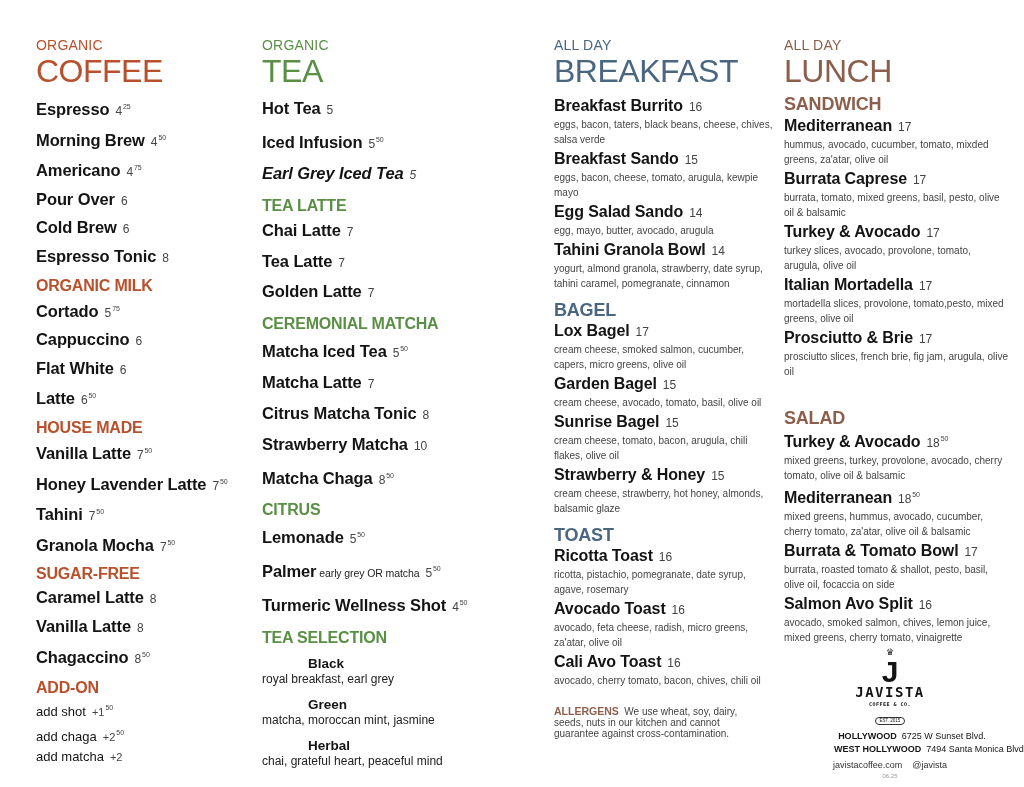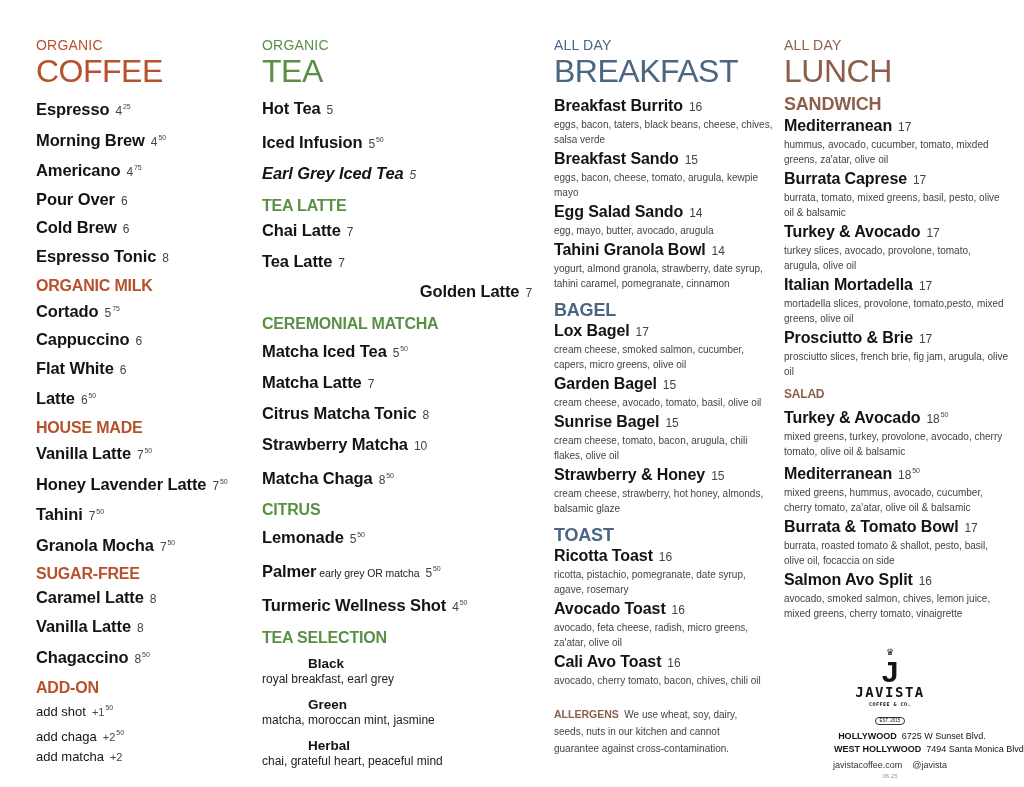--- a/index.html
+++ b/index.html
@@ -18,21 +18,21 @@
   .food { margin-bottom: 1px; }
   .fname { font-size: 16px; font-weight: bold; line-height: 19px; white-space: nowrap; letter-spacing: -0.1px; }
   .fname .price { font-size: 12px; }
   .fdesc { font-size: 10px; line-height: 15px; color: #444; margin-bottom: 2px; }
   .c-coffee { color: #b8502c; }
   .c-tea { color: #5a8f45; }
   .c-bfast { color: #4a6680; }
   .c-lunch { color: #8c5f4c; }
   .sel-name { font-size: 13.5px; font-weight: bold; line-height: 16px; padding-left: 46px; }
   .sel-desc { font-size: 12px; line-height: 15px; color: #222; margin-bottom: 10px; }
-  .allergens { font-size: 10px; line-height: 17px; color: #444; margin-top: 18px; width: 190px; }
+  .allergens { font-size: 10px; line-height: 11px; color: #444; margin-top: 18px; width: 190px; }
   .allergens b { font-weight: bold; color: #8c5f4c; font-size: 10.5px; }
   .footer { position: absolute; left: 790px; top: 648px; width: 200px; text-align: center; }
   .logo-j { font-size: 30px; font-weight: bold; line-height: 24px; margin-top: 4px; }
   .brand { font-family: "DejaVu Sans Mono", monospace; font-weight: bold; font-size: 14px; letter-spacing: 1.5px; line-height: 16px; }
   .brand-sub { font-family: "DejaVu Sans Mono", monospace; font-size: 5px; font-weight: bold; letter-spacing: 0.5px; line-height: 8px; }
   .est { display: inline-block; border: 1px solid #333; border-radius: 6px; font-size: 4.5px; padding: 0 4px; line-height: 6px; margin-top: 1px; }
   .loc { font-size: 9px; line-height: 10px; margin-top: 3px; white-space: nowrap; }
   .loc b { font-weight: bold; padding-left: 44px; }
   .contact { font-size: 9px; margin-top: 6px; color: #333; }
   .ver { font-size: 6px; color: #999; margin-top: 3px; }
@@ -84,21 +84,21 @@
   <div class="big c-tea">TEA</div>
   <div>
       <div class="item" style="line-height: 29px;"><span>Hot Tea</span><span class="price">5</span></div>
       <div class="item" style="line-height: 29px;"><span>Iced Infusion</span><span class="price">5<sup>50</sup></span></div>
       <div class="item" style="line-height: 29px; font-style: italic;"><span>Earl Grey Iced Tea</span><span class="price">5</span></div>
     </div>
   <div class="sec c-tea" style="margin-top:6px;">TEA LATTE</div>
   <div>
       <div class="item" style="line-height: 28.5px;"><span>Chai Latte</span><span class="price">7</span></div>
       <div class="item" style="line-height: 28.5px;"><span>Tea Latte</span><span class="price">7</span></div>
-      <div class="item" style="line-height: 28.5px; text-align: right;"><span>Golden Latte</span><span class="price">7</span></div>
+      <div class="item" style="line-height: 28.5px;"><span>Golden Latte</span><span class="price">7</span></div>
     </div>
   <div class="sec c-tea" style="margin-top:6px;">CEREMONIAL MATCHA</div>
   <div>
       <div class="item" style="line-height: 29px;"><span>Matcha Iced Tea</span><span class="price">5<sup>50</sup></span></div>
       <div class="item" style="line-height: 29px;"><span>Matcha Latte</span><span class="price">7</span></div>
       <div class="item" style="line-height: 29px;"><span>Citrus Matcha Tonic</span><span class="price">8</span></div>
       <div class="item" style="line-height: 29px;"><span>Strawberry Matcha</span><span class="price">10</span></div>
       <div class="item" style="line-height: 29px;"><span>Matcha Chaga</span><span class="price">8<sup>50</sup></span></div>
     </div>
   <div class="sec c-tea" style="margin-top:5px;">CITRUS</div>
@@ -198,21 +198,21 @@
       </div>
       <div class="food">
         <div class="fname">Italian Mortadella<span class="price">17</span></div>
         <div class="fdesc">mortadella slices, provolone, tomato,pesto, mixed greens, olive oil</div>
       </div>
       <div class="food">
         <div class="fname">Prosciutto &amp; Brie<span class="price">17</span></div>
         <div class="fdesc">prosciutto slices, french brie, fig jam, arugula, olive oil</div>
       </div>
     </div>
-  <div class="sec c-lunch" style="font-size:12px;line-height:22px;margin-top:4px;">SALAD</div>
+  <div class="sec c-lunch" style="font-size:18px;line-height:22px;margin-top:28px;">SALAD</div>
   <div>
       <div class="food">
         <div class="fname">Turkey &amp; Avocado<span class="price">18<sup>50</sup></span></div>
         <div class="fdesc">mixed greens, turkey, provolone, avocado, cherry tomato, olive oil &amp; balsamic</div>
       </div>
       <div class="food">
         <div class="fname">Mediterranean<span class="price">18<sup>50</sup></span></div>
         <div class="fdesc">mixed greens, hummus, avocado, cucumber, cherry tomato, za'atar, olive oil &amp; balsamic</div>
       </div>
       <div class="food">

